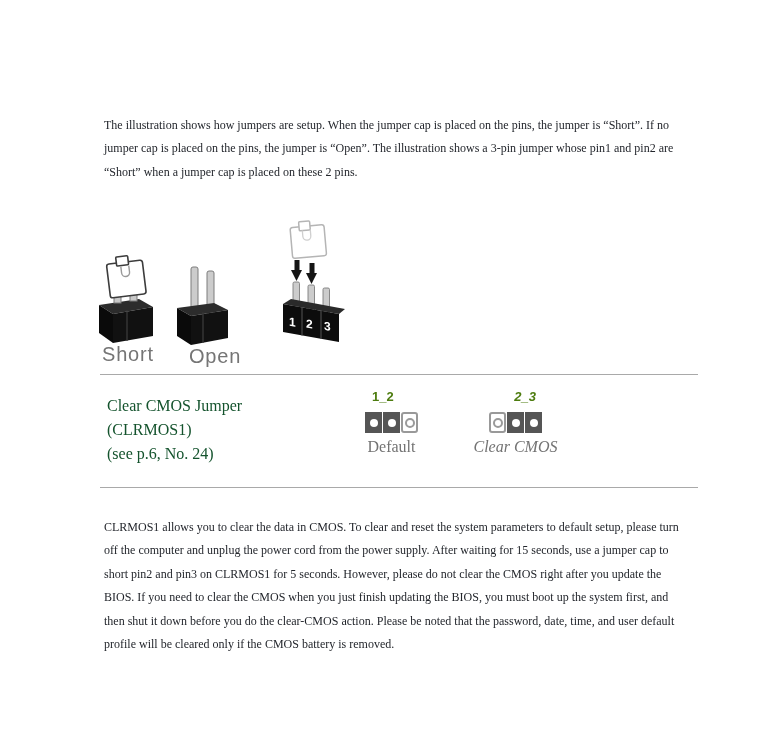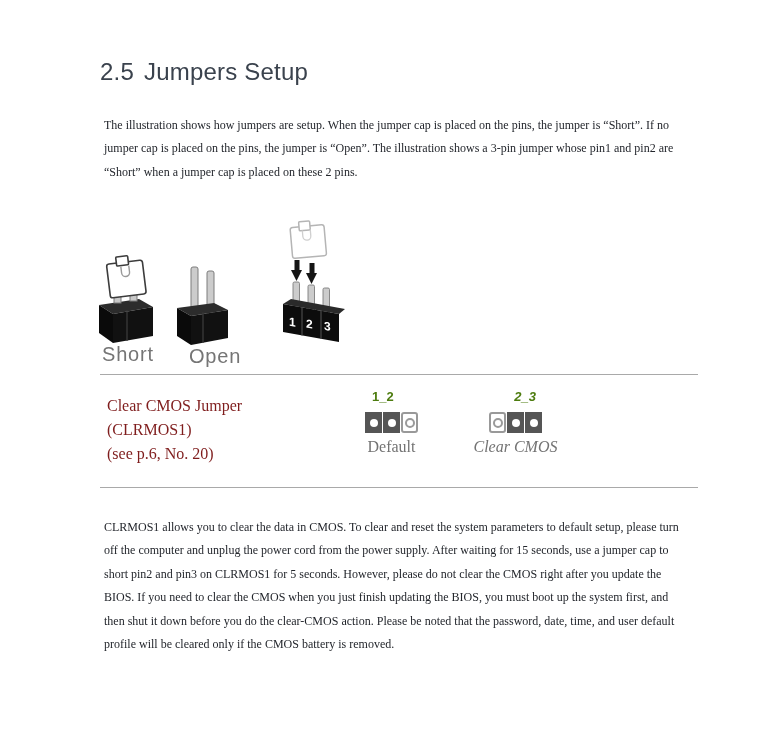--- a/index.html
+++ b/index.html
@@ -60,21 +60,21 @@
   }
   .rule-top    { top: 374px; }
   .rule-bottom { top: 487px; }
 
   .jumper-name {
     position: absolute;
     left: 107px;
     top: 394px;
     font-size: 16px;
     line-height: 24px;
-    color: #7f1d1d;
+    color: #14532d;
   }
 
   .setting {
     position: absolute;
     top: 389px;
     width: 53px;
     display: flex;
     flex-direction: column;
     align-items: center;
   }
@@ -120,23 +120,20 @@
     font-size: 16px;
     color: #737373;
     white-space: nowrap;
   }
 </style>
 </head>
 <body>
 
 <div class="page">
 
-  <div class="section-title">
-    <span class="num">2.5</span><span>Jumpers Setup</span>
-  </div>
 
   <p class="para intro">The illustration shows how jumpers are setup. When the jumper cap is placed on the pins, the jumper is “Short”. If no jumper cap is placed on the pins, the jumper is “Open”. The illustration shows a 3-pin jumper whose pin1 and pin2 are “Short” when a jumper cap is placed on these 2 pins.</p>
 
   <svg class="figure fig-short" width="58" height="92" viewBox="0 0 58 92" xmlns="http://www.w3.org/2000/svg">
     <g>
       <polygon points="1,51 41,45 55,53 15,60" fill="#2c2c2c"></polygon>
       <polygon points="1,51 15,60 15,89 1,79" fill="#0a0a0a"></polygon>
       <polygon points="15,60 55,53 55,82 15,89" fill="#111111"></polygon>
       <line x1="29" y1="56.5" x2="29" y2="87" stroke="#3f3f3f" stroke-width="1.2"></line>
     </g>
@@ -194,21 +191,21 @@
         <text x="43" y="102">3</text>
       </g>
     </g>
   </svg>
 
   <hr class="rule rule-top">
 
   <div class="jumper-name">
     <div>Clear CMOS Jumper</div>
     <div>(CLRMOS1)</div>
-    <div>(see p.6, No. 20)</div>
+    <div>(see p.6, No. 24)</div>
   </div>
 
   <div class="setting setting-1">
     <div class="pins-label">1_2</div>
     <div class="pin-row">
         <div class="pin-cell short">
           <div class="pin-dot"></div>
         </div>
         <div class="pin-cell short">
           <div class="pin-dot"></div>

